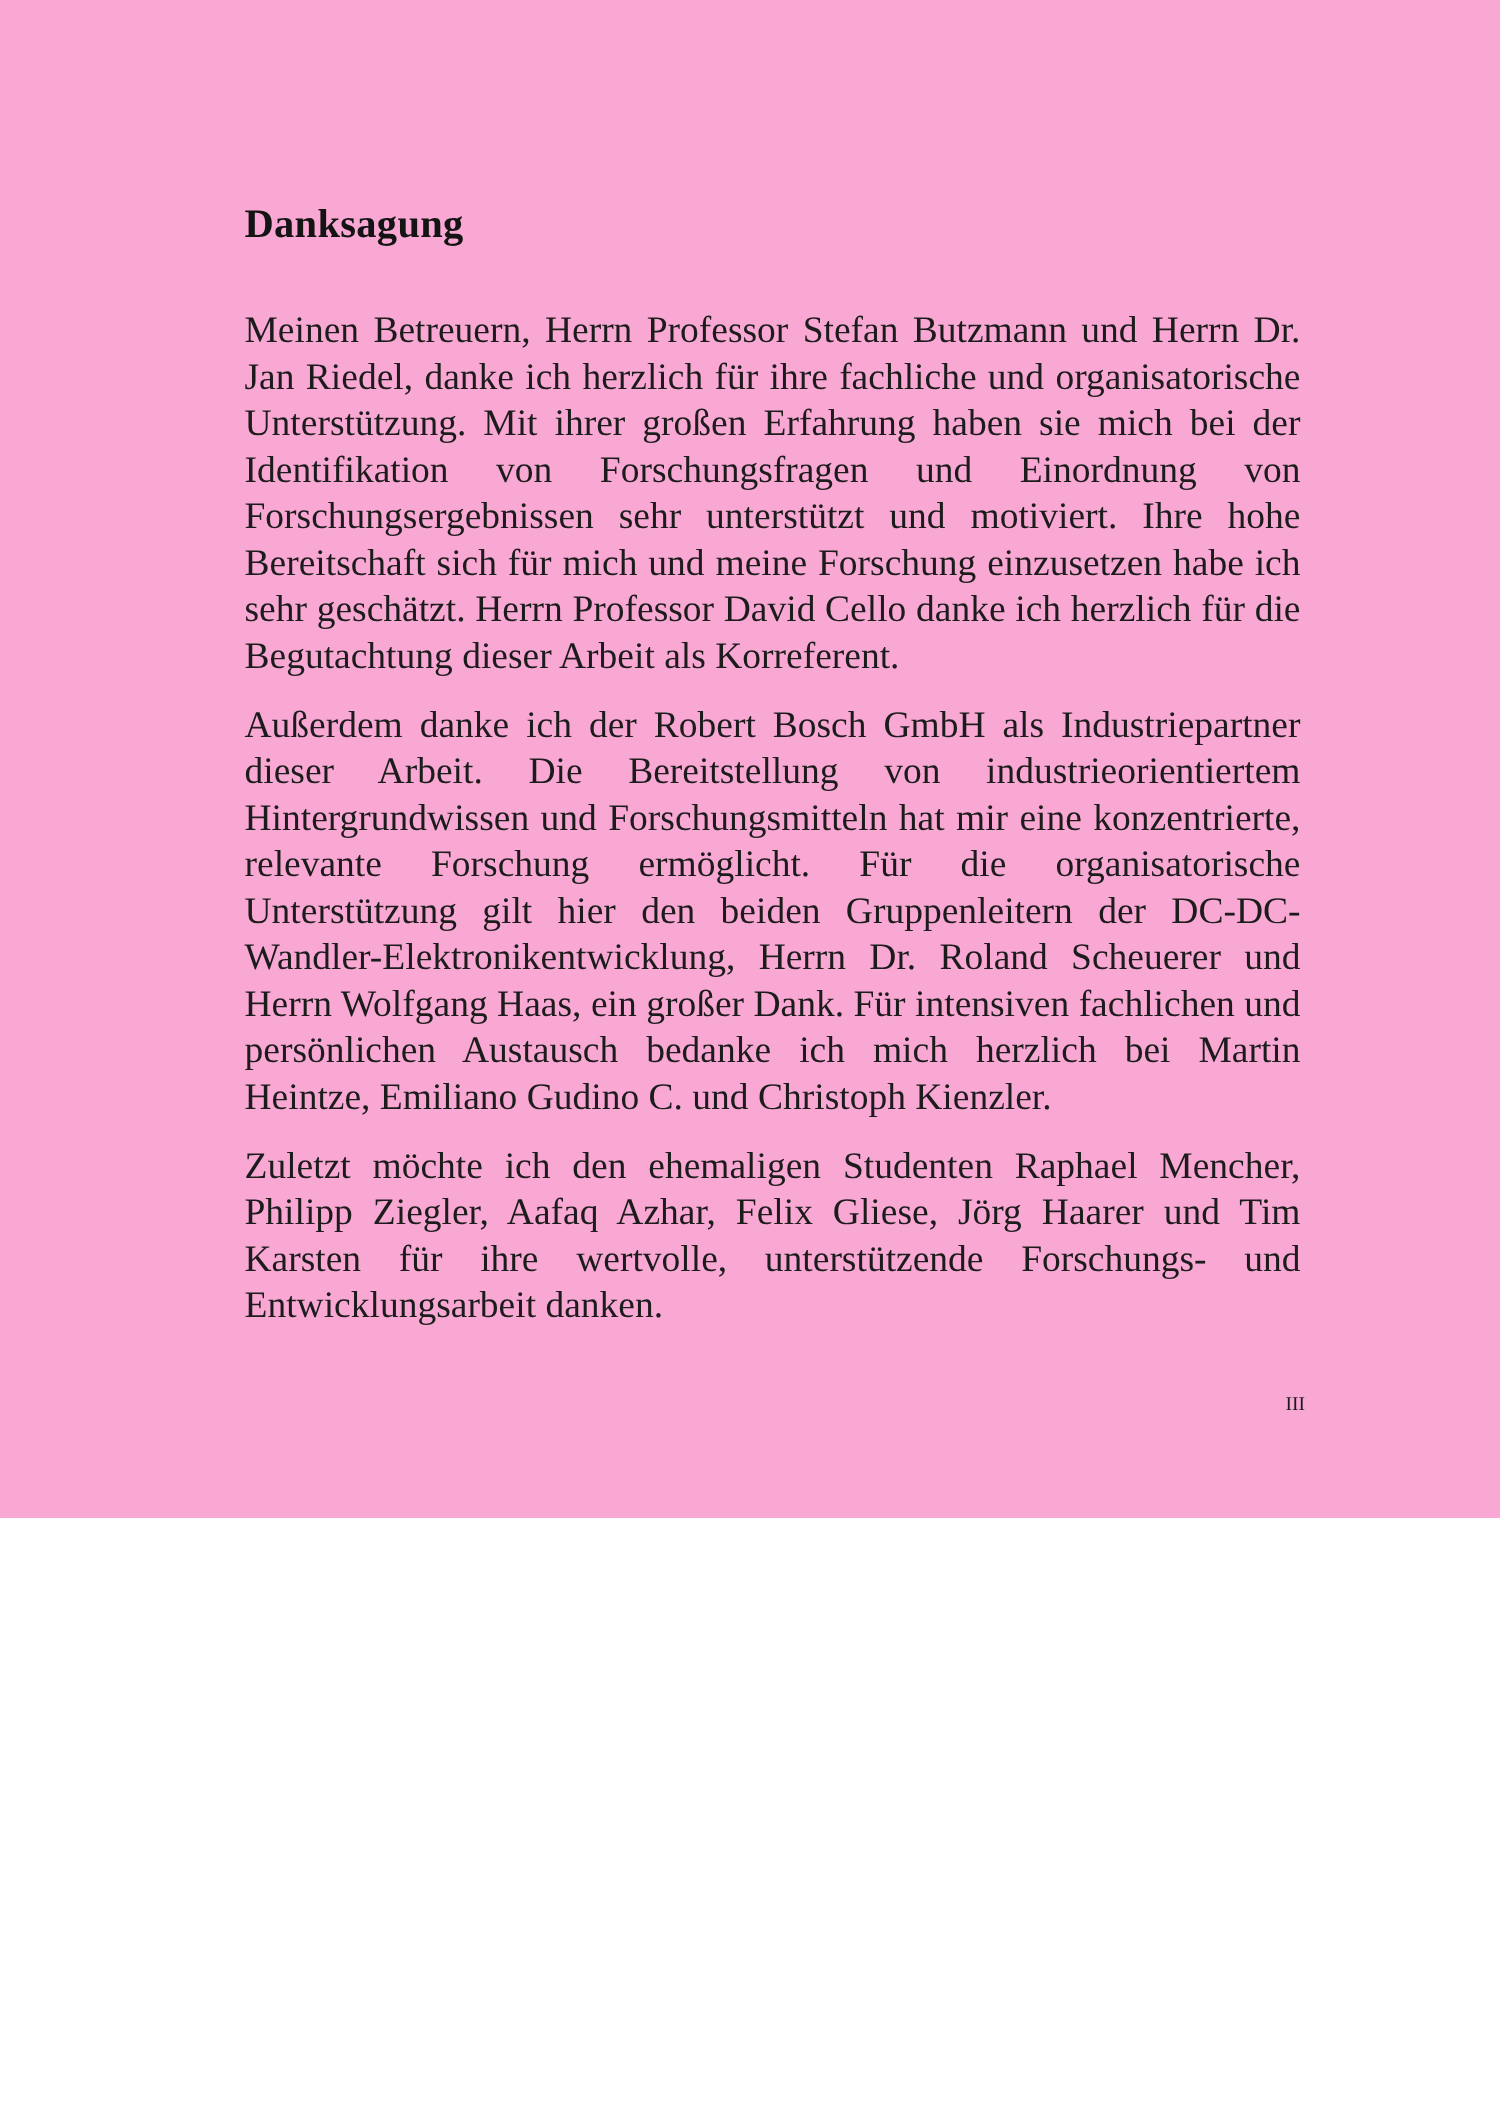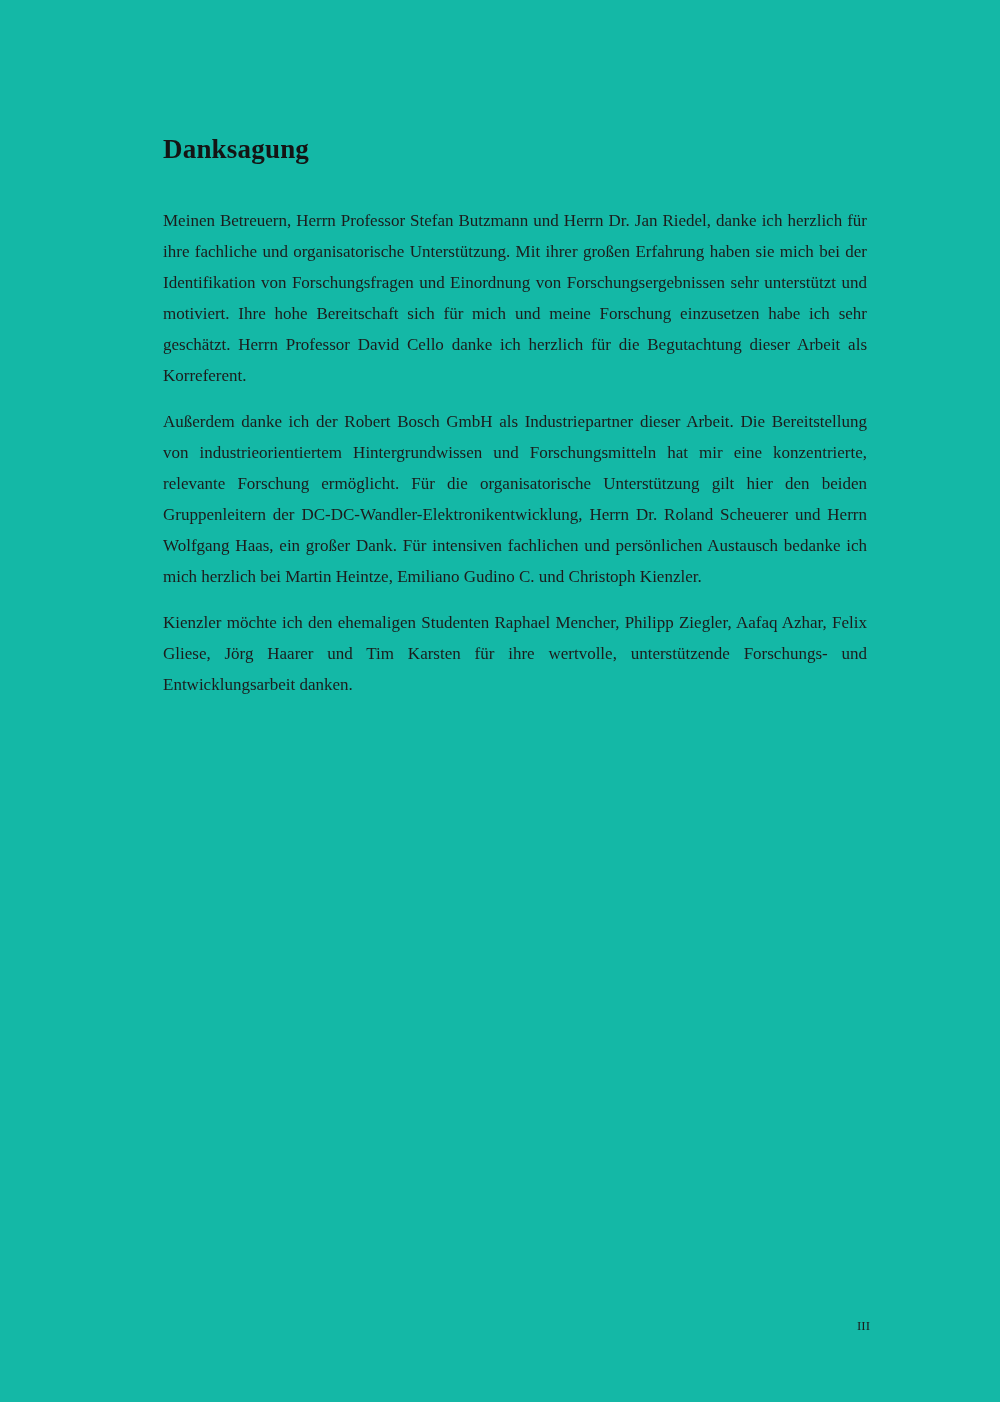--- a/index.html
+++ b/index.html
@@ -3,41 +3,41 @@
 <meta charset="utf-8">
 <style>
   html, body {
     margin: 0;
     padding: 0;
     background: #ffffff;
   }
   .page {
     position: relative;
     width: 1000px;
-    height: 1402px;
-    background: #14b8a6;
+    height: 1012px;
+    background: #f9a8d4;
     font-family: "Liberation Serif", "DejaVu Serif", serif;
     color: #1c1c1c;
     overflow: hidden;
   }
   .content {
     position: absolute;
     left: 163px;
     top: 134px;
     width: 708px;
   }
   .title {
     font-size: 27px;
     font-weight: 700;
     letter-spacing: 0.2px;
     margin: 0 0 40px 0;
     color: #141414;
   }
   .para {
-    font-size: 17px;
+    font-size: 25px;
     line-height: 31px;
     text-align: justify;
     margin: 0 4px 15px 0;
     color: #1c1c1c;
   }
   .page-number {
     position: absolute;
     right: 130px;
     bottom: 68px;
     font-size: 13px;
@@ -45,16 +45,16 @@
   }
 </style>
 </head>
 <body>
 
 <div class="page">
   <div class="content">
     <h1 class="title">Danksagung</h1>
     <p class="para">Meinen Betreuern, Herrn Professor Stefan Butzmann und Herrn Dr. Jan Riedel, danke ich herzlich für ihre fachliche und organisatorische Unterstützung. Mit ihrer großen Erfahrung haben sie mich bei der Identifikation von Forschungsfragen und Einordnung von Forschungsergebnissen sehr unterstützt und motiviert. Ihre hohe Bereitschaft sich für mich und meine Forschung einzusetzen habe ich sehr geschätzt. Herrn Professor David Cello danke ich herzlich für die Begutachtung dieser Arbeit als Korreferent.</p>
     <p class="para">Außerdem danke ich der Robert Bosch GmbH als Industriepartner dieser Arbeit. Die Bereitstellung von industrieorientiertem Hintergrundwissen und Forschungsmitteln hat mir eine konzentrierte, relevante Forschung ermöglicht. Für die organisatorische Unterstützung gilt hier den beiden Gruppenleitern der DC-DC-Wandler-Elektronikentwicklung, Herrn Dr. Roland Scheuerer und Herrn Wolfgang Haas, ein großer Dank. Für intensiven fachlichen und persönlichen Austausch bedanke ich mich herzlich bei Martin Heintze, Emiliano Gudino C. und Christoph Kienzler.</p>
-    <p class="para">Kienzler möchte ich den ehemaligen Studenten Raphael Mencher, Philipp Ziegler, Aafaq Azhar, Felix Gliese, Jörg Haarer und Tim Karsten für ihre wertvolle, unterstützende Forschungs- und Entwicklungsarbeit danken.</p>
+    <p class="para">Zuletzt möchte ich den ehemaligen Studenten Raphael Mencher, Philipp Ziegler, Aafaq Azhar, Felix Gliese, Jörg Haarer und Tim Karsten für ihre wertvolle, unterstützende Forschungs- und Entwicklungsarbeit danken.</p>
   </div>
   <div class="page-number">III</div>
 </div>
 
 </body></html>

